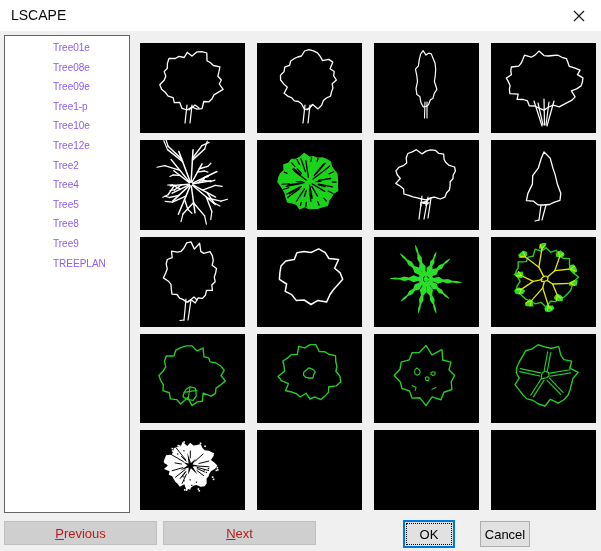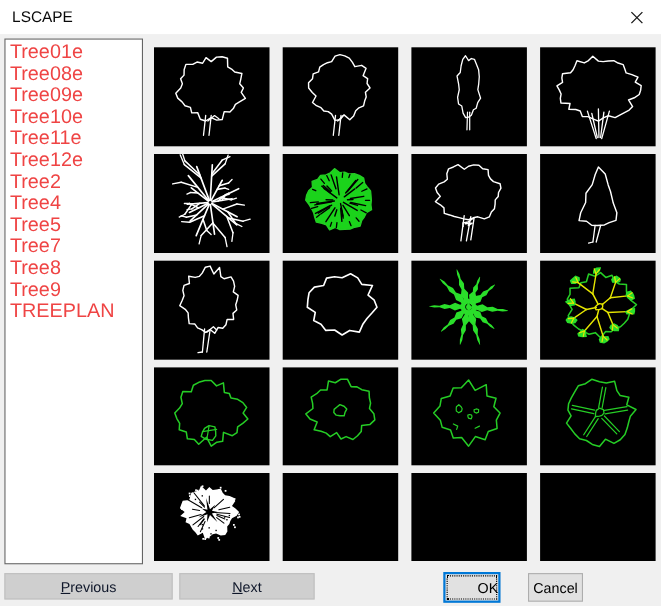--- a/index.html
+++ b/index.html
@@ -4,34 +4,34 @@
 <style>
   html,body{margin:0;padding:0;background:#f0f0f0;}
   #dialog{position:relative;width:601px;height:551px;background:#f0f0f0;
           font-family:"Liberation Sans",sans-serif;overflow:hidden;}
   .titlebar{position:absolute;left:0;top:0;width:601px;height:31px;background:#ffffff;}
   .title{position:absolute;left:11px;top:7px;font-size:14px;color:#0a0a0a;}
   .close-btn{position:absolute;right:0;top:0;width:45px;height:31px;display:flex;
              align-items:center;justify-content:center;cursor:pointer;}
   .listbox{position:absolute;left:4px;top:35px;width:126px;height:478px;background:#ffffff;
            border:1px solid #646464;box-sizing:border-box;padding:2px 0 0 4px;overflow:hidden;}
-  .list-item{font-size:18px;line-height:19.6px;color:#ef4444;white-space:nowrap;}
+  .list-item{font-size:10px;line-height:19.6px;color:#8b5cf6;white-space:nowrap;margin-left:44px;}
   .grid{position:absolute;left:140px;top:43px;display:grid;
         grid-template-columns:repeat(4,105px);
         grid-template-rows:90px 90px 90px 89px 80px;
         column-gap:12px;row-gap:7px;}
   .tile{background:#000;}
   .tile svg{display:block;width:100%;height:100%;}
   .btn{position:absolute;box-sizing:border-box;font-size:13px;display:flex;
        align-items:center;justify-content:center;background:#e1e1e1;
        border:1px solid #adadad;color:#000;}
-  .btn-disabled{background:#cfcfcf;border:1px solid #bfbfbf;color:#0f172a;}
+  .btn-disabled{background:#cfcfcf;border:1px solid #bfbfbf;color:#b91c1c;}
   #btn-prev{left:4px;top:521px;width:153px;height:24px;}
-  #btn-next{left:163px;top:521px;width:123px;height:24px;}
-  #btn-ok{left:403px;top:520px;width:52px;height:28px;border:2px solid #0078d7;justify-content:flex-end;}
+  #btn-next{left:163px;top:521px;width:153px;height:24px;}
+  #btn-ok{left:403px;top:520px;width:52px;height:28px;border:2px solid #0078d7;}
   #btn-cancel{left:480px;top:521px;width:50px;height:26px;}
   .ok-focus{position:absolute;inset:1px;border:1px dotted #000;pointer-events:none;}
   .ak{text-decoration:underline;}
 </style>
 </head>
 <body>
 
 <div id="dialog">
   <div class="titlebar">
     <div class="title">LSCAPE</div>
@@ -39,27 +39,26 @@
       <svg width="12" height="12" viewBox="0 0 12 12">
         <path d="M1,1 L11,11 M11,1 L1,11" stroke="#1a1a1a" stroke-width="1.2" fill="none"></path>
       </svg>
     </div>
   </div>
 
   <div class="listbox">
       <div class="list-item">Tree01e</div>
       <div class="list-item">Tree08e</div>
       <div class="list-item">Tree09e</div>
+      <div class="list-item">Tree1-p</div>
       <div class="list-item">Tree10e</div>
-      <div class="list-item">Tree11e</div>
       <div class="list-item">Tree12e</div>
       <div class="list-item">Tree2</div>
       <div class="list-item">Tree4</div>
       <div class="list-item">Tree5</div>
-      <div class="list-item">Tree7</div>
       <div class="list-item">Tree8</div>
       <div class="list-item">Tree9</div>
       <div class="list-item">TREEPLAN</div>
     </div>
 
   <div class="grid">
       <div class="tile">
         <svg viewBox="0 0 105 90" preserveAspectRatio="xMidYMid meet">
           <path d="M52.0,13.0L56.8,8.9L61.9,8.6L66.8,10.0L67.0,17.8L70.5,19.8L73.4,22.5L79.9,23.8L78.9,28.9L77.9,33.2L81.3,37.0L79.3,41.0L83.1,46.4L78.1,49.4L74.0,51.9L72.1,55.7L69.0,58.8L63.8,58.5L62.0,65.7L57.0,66.2L52.0,64.0L46.9,67.0L42.1,65.4L39.7,59.4L34.3,59.6L33.1,54.6L28.2,53.1L25.5,49.6L21.6,46.2L19.8,41.7L24.3,37.0L25.8,33.1L24.2,28.6L27.3,25.3L27.4,20.4L29.0,15.5L35.2,15.5L39.1,13.4L44.2,14.5L47.3,9.4Z" stroke="#ffffff" stroke-width="1.3" fill="none" stroke-linejoin="round" stroke-linecap="round"></path>
           <path d="M47,62L45,80" stroke="#ffffff" stroke-width="1.2" fill="none" stroke-linejoin="round" stroke-linecap="round"></path>

